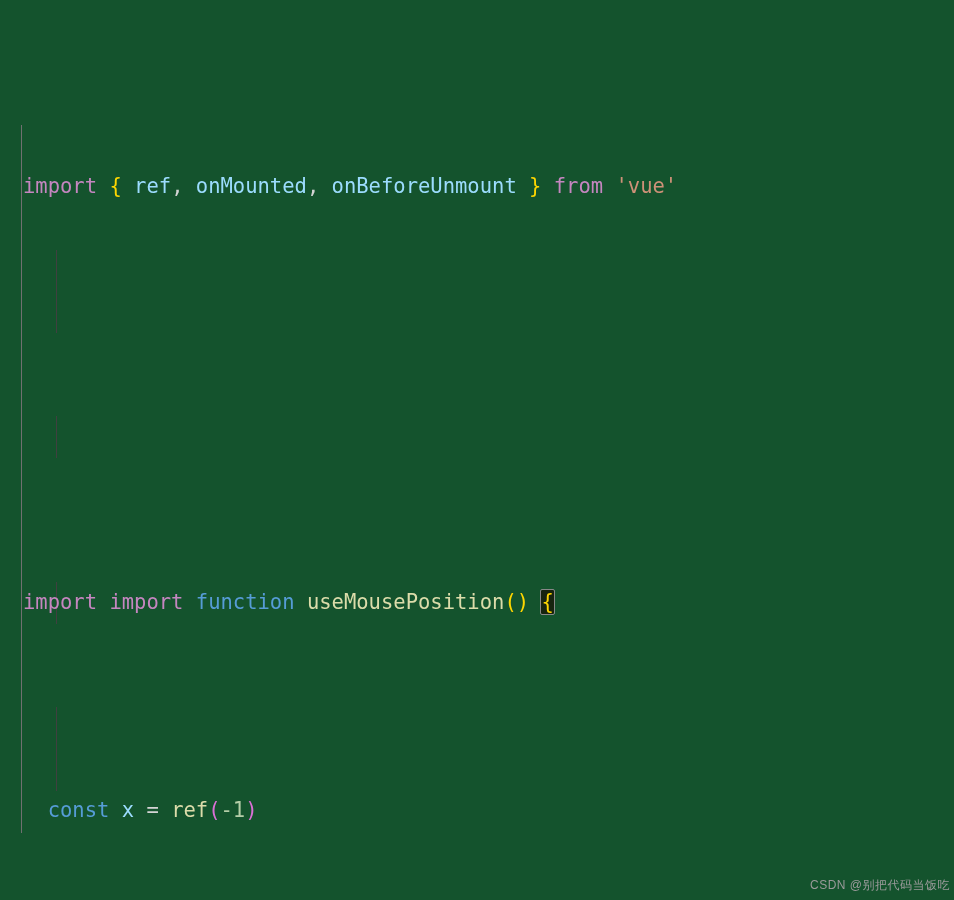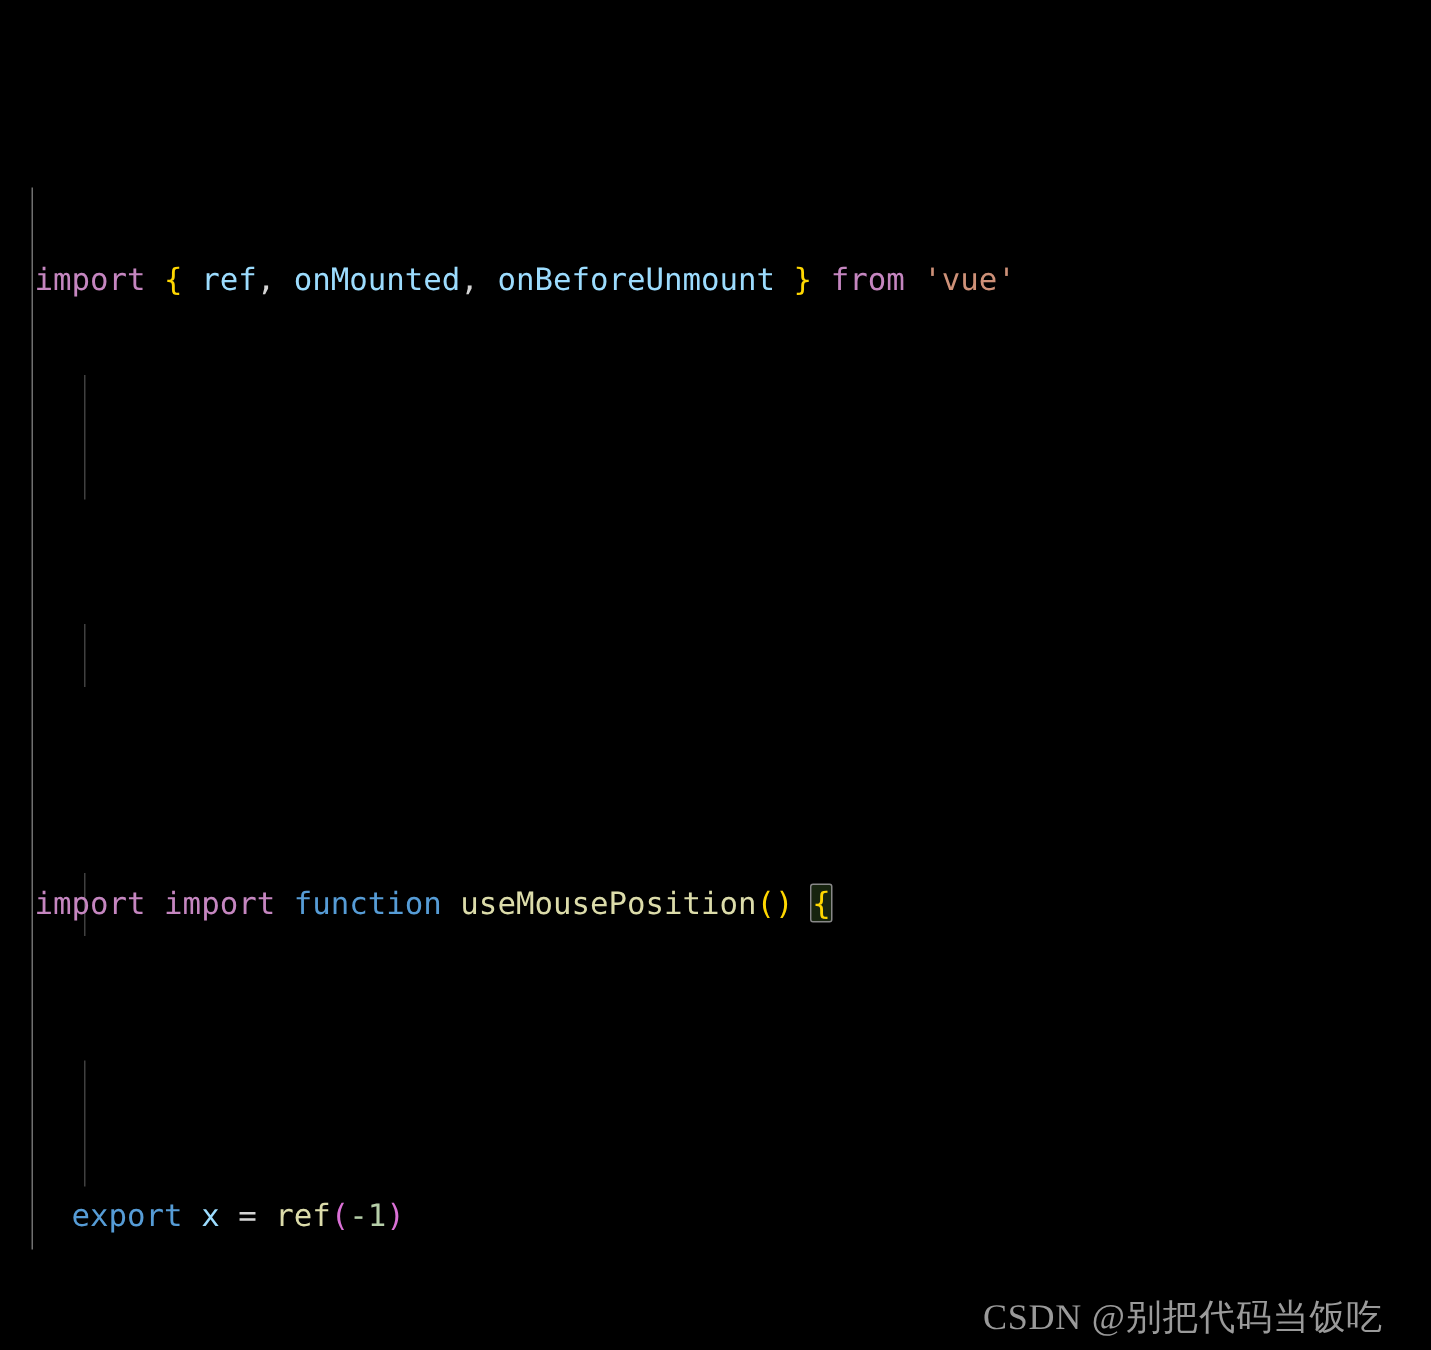--- a/index.html
+++ b/index.html
@@ -9,21 +9,21 @@
     overflow:hidden;
   }
   body {
     font-family:"DejaVu Sans Mono","Liberation Mono",monospace;
   }
 
   #editor {
     position:relative;
     width:954px;
     height:900px;
-    background:#000000;
+    background:#14532d;
   }
 
   
   #code {
     position:absolute;
     top:0; left:0;
     width:954px;
     font-size:20.5px;
     line-height:41.6px;
     letter-spacing:0px;
@@ -59,24 +59,24 @@
   .t-fn       { color:#DCDCAA; }  
   .t-str      { color:#CE9178; }  
   .t-num      { color:#B5CEA8; }  
   .t-plain    { color:#D4D4D4; }  
   .t-b0       { color:#FFD700; }  
   .t-b1       { color:#DA70D6; }  
 
   
   #watermark {
     position:absolute;
-    right:32px;
+    right:4px;
     bottom:6px;
-    font-family:Liberation Serif, serif;
-    font-size:24px;
+    font-family:Liberation Sans, sans-serif;
+    font-size:12px;
     color:#9a9a9a;
     letter-spacing:0.5px;
     user-select:none;
   }
 </style>
 </head>
 <body>
 
 <div id="editor">
 
@@ -91,21 +91,21 @@
     
     <div class="ln"><span class="t-kw">import</span><span class="t-plain"> </span><span class="t-b0">{</span><span class="t-plain"> </span><span class="t-var">ref</span><span class="t-plain">,</span><span class="t-plain"> </span><span class="t-var">onMounted</span><span class="t-plain">,</span><span class="t-plain"> </span><span class="t-var">onBeforeUnmount</span><span class="t-plain"> </span><span class="t-b0">}</span><span class="t-plain"> </span><span class="t-kw">from</span><span class="t-plain"> </span><span class="t-str">'vue'</span></div>
 
     
     <div class="ln"><span class="t-plain"> </span></div>
 
     
     <div class="ln"><span class="t-kw">import</span><span class="t-plain"> </span><span class="t-kw">import</span><span class="t-plain"> </span><span class="t-dec">function</span><span class="t-plain"> </span><span class="t-fn">useMousePosition</span><span class="t-b0">(</span><span class="t-b0">)</span><span class="t-plain"> </span><span class="t-b0 bmatch">{</span></div>
 
     
-    <div class="ln"><span class="t-plain">  </span><span class="t-dec">export</span><span class="t-plain"> </span><span class="t-var">x</span><span class="t-plain"> </span><span class="t-plain">=</span><span class="t-plain"> </span><span class="t-fn">ref</span><span class="t-b1">(</span><span class="t-num">-1</span><span class="t-b1">)</span></div>
+    <div class="ln"><span class="t-plain">  </span><span class="t-dec">const</span><span class="t-plain"> </span><span class="t-var">x</span><span class="t-plain"> </span><span class="t-plain">=</span><span class="t-plain"> </span><span class="t-fn">ref</span><span class="t-b1">(</span><span class="t-num">-1</span><span class="t-b1">)</span></div>
 
     
     
 
     
     
 
     
     
 

